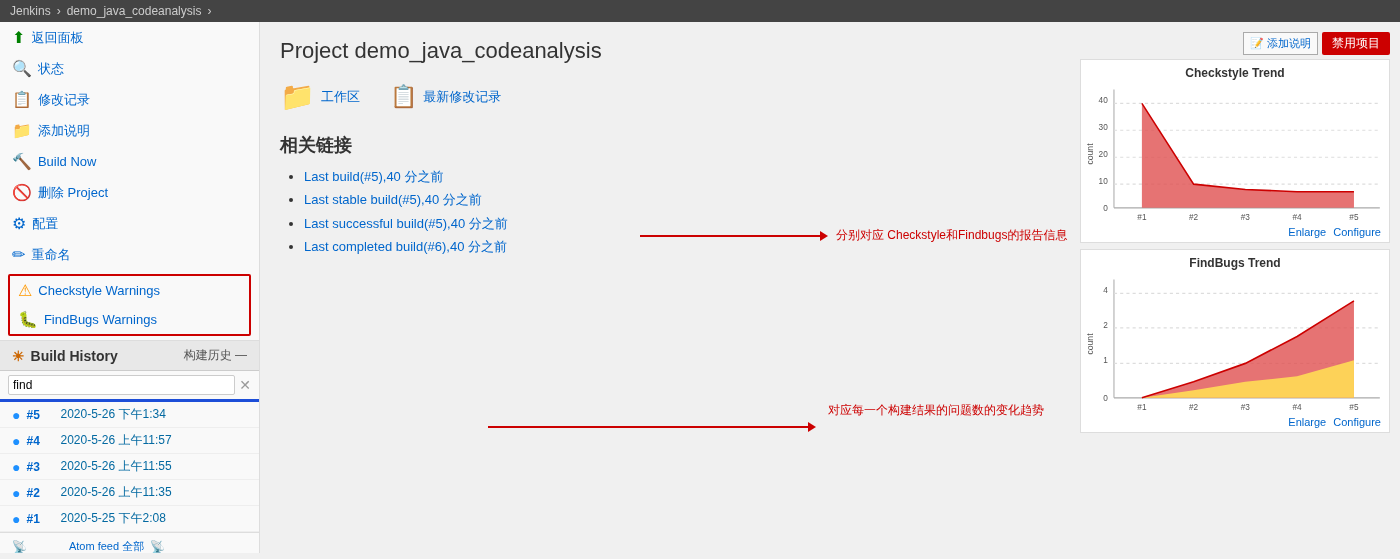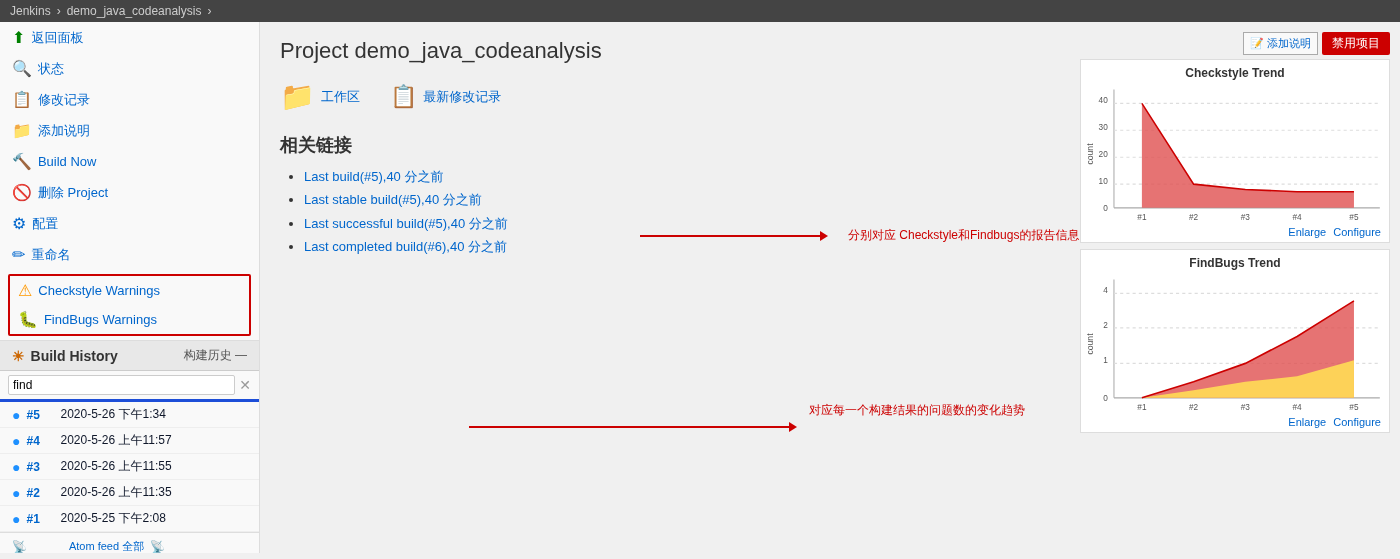--- a/index.html
+++ b/index.html
@@ -97,21 +97,21 @@
       display: flex;
       align-items: center;
       padding: 4px 12px;
       border-bottom: 1px solid #eee;
       font-size: 12px;
       gap: 6px;
     }
     .build-row a { color: #0066cc; text-decoration: none; }
     .build-status { font-size: 14px; }
     .build-num { font-weight: bold; min-width: 28px; }
-    .build-time { color: #0f172a; }
+    .build-time { color: #0369a1; }
 
     
     .atom-feed {
       padding: 6px 12px;
       font-size: 11px;
       border-top: 1px solid #ddd;
       display: flex;
       gap: 6px;
       align-items: center;
       flex-wrap: wrap;
@@ -370,24 +370,24 @@
         <li><a href="#">Last build(#5),40 分之前</a></li>
         <li><a href="#">Last stable build(#5),40 分之前</a></li>
         <li><a href="#">Last successful build(#5),40 分之前</a></li>
         <li><a href="#">Last completed build(#6),40 分之前</a></li>
       </ul>
     </div>
 
     <div style="position:absolute; top:205px; left:380px; display:flex; align-items:center;">
       <div style="width:180px; height:2px; background:#cc0000;"></div>
       <div style="width:0;height:0;border-top:5px solid transparent;border-bottom:5px solid transparent;border-left:8px solid #cc0000;"></div>
-      <span class="annotation-text" style="margin-left:20px; color:#cc0000; font-size:12px;">分别对应 Checkstyle和Findbugs的报告信息</span>
-    </div>
-
-    <div style="position:absolute; top:400px; left:209px; display:flex; align-items:center;">
+      <span class="annotation-text" style="margin-left:8px; color:#cc0000; font-size:12px;">分别对应 Checkstyle和Findbugs的报告信息</span>
+    </div>
+
+    <div style="position:absolute; top:400px; left:228px; display:flex; align-items:center;">
       <div style="width:320px; height:2px; background:#cc0000;"></div>
       <div style="width:0;height:0;border-top:5px solid transparent;border-bottom:5px solid transparent;border-left:8px solid #cc0000;"></div>
       <span class="annotation-text" style="position:absolute; left:340px; top:-20px; color:#cc0000; font-size:12px; white-space:nowrap;">对应每一个构建结果的问题数的变化趋势</span>
     </div>
   </div>
 
   <div class="right-panel">
     <div class="right-top-buttons">
       <button class="btn-add-note">
         <span>📝</span>

